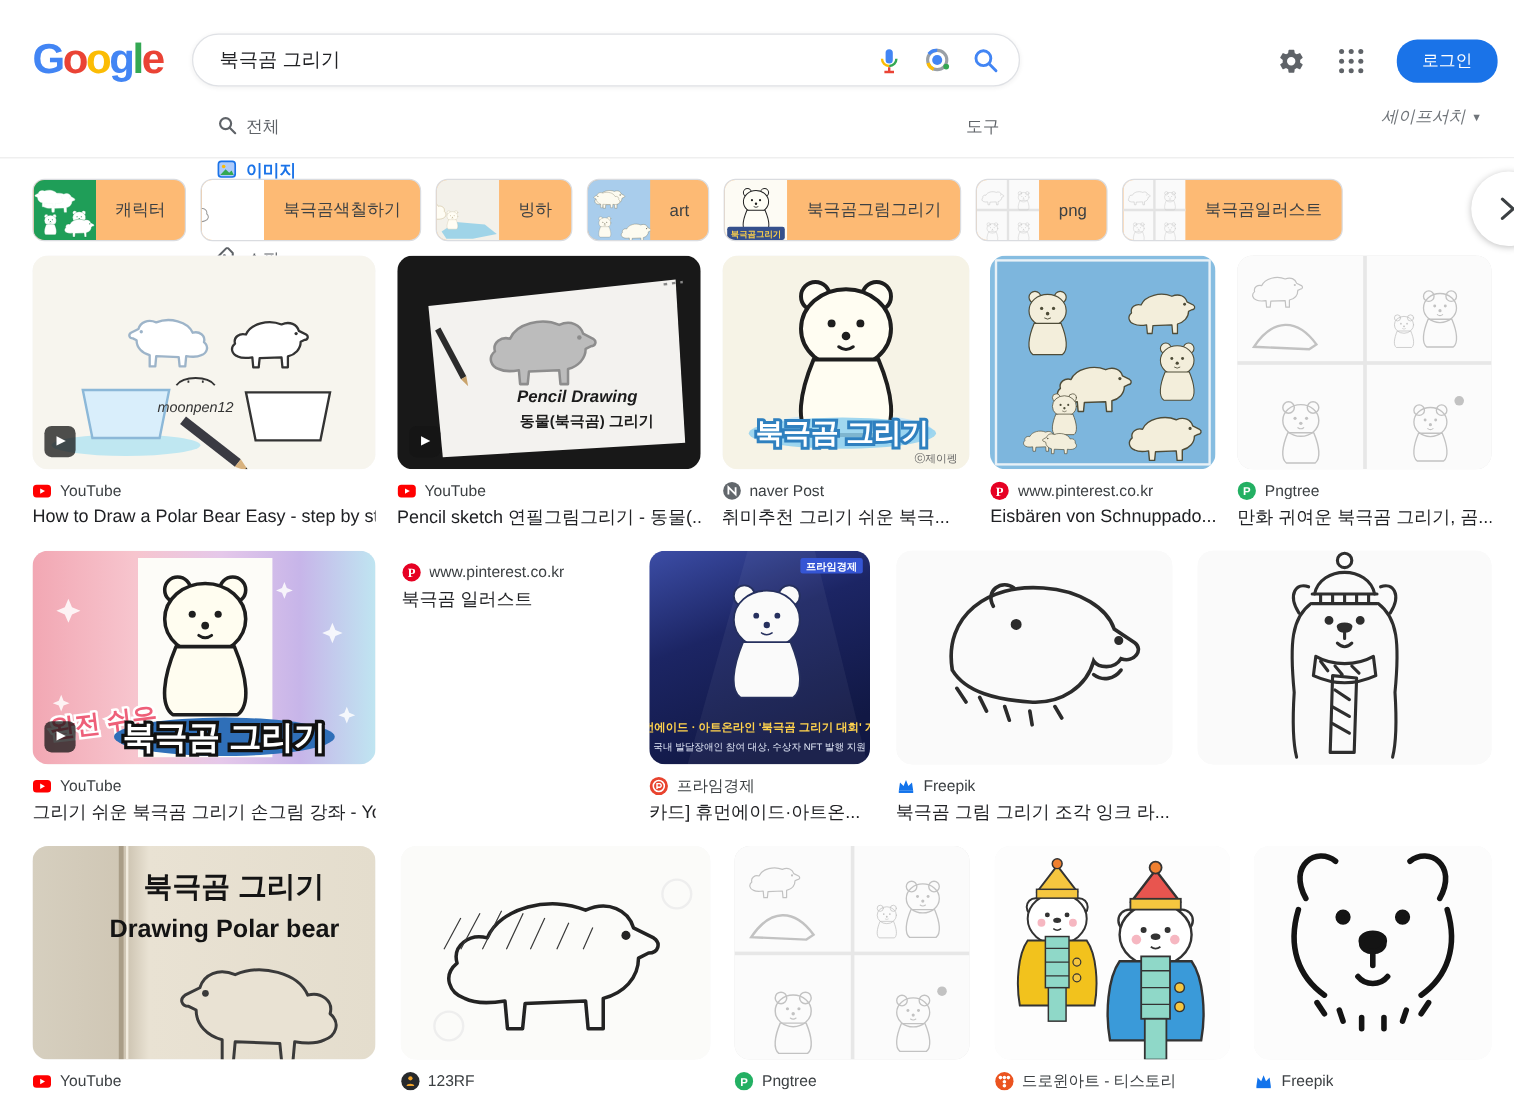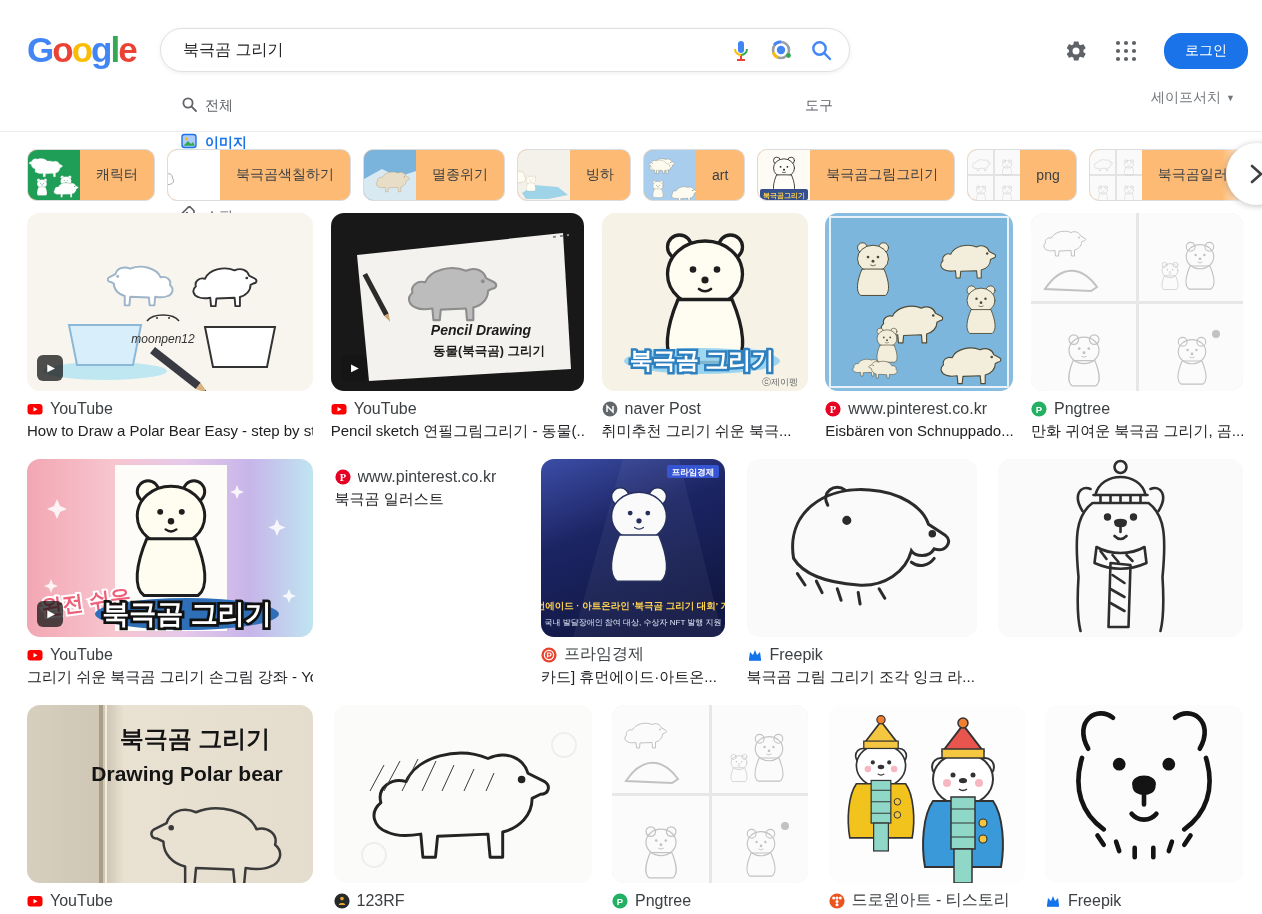--- a/index.html
+++ b/index.html
@@ -17,21 +17,21 @@
   .hdr-right { position:absolute; right:14px; top:33px; display:flex; align-items:center; }
   .hd-ic { width:24px; height:24px; margin-right:26px; cursor:pointer; }
   .login-btn { width:84px; height:36px; background:#1a73e8; color:#fff; font-size:14px; border:none; border-radius:17px; cursor:pointer; font-family:inherit; }
 
   
   .navrow { position:relative; height:37px; border-bottom:1px solid #ebebeb; }
   .tabs { position:absolute; left:180px; top:0; display:flex;flex-direction:column; }
   .tab { display:flex; align-items:center; gap:7px; margin-right:30px; padding-bottom:13px; font-size:14px; color:#5f6368; cursor:pointer; border-bottom:3px solid transparent; }
   .tab.active { color:#1a73e8; border-bottom-color:#1a73e8; font-weight:bold; }
   .tools { position:absolute; left:805px; top:2px; font-size:14px; color:#5f6368; cursor:pointer; }
-  .safesearch { position:absolute; right:27px; top:-6px; font-size:14px; color:#70757a; cursor:pointer; display:flex; align-items:center; gap:5px; }
+  .safesearch { position:absolute; right:27px; top:-6px; font-size:14px; color:#70757a; cursor:pointer; display:flex; align-items:center; gap:5px;font-style:italic; }
   .caret { font-size:9px; color:#70757a; }
 
   
   .chipswrap { position:relative; height:75px; }
   .chips { position:absolute; left:27px; top:17px; display:flex; gap:12px; width:1300px; }
   .chip { flex:none; display:flex; align-items:center; height:52px; border:1px solid #dadce0; border-radius:10px; background:#fdba74; overflow:hidden; cursor:pointer; }
   .chip-thumb { width:52px; height:52px; flex:none; }
   .chip-label { padding:0 16px; font-size:14px; color:#3c4043; white-space:nowrap; }
   .chips-arrow { position:absolute; right:-26px; top:11px; width:62px; height:62px; border-radius:50%; background:#fff; border:none; box-shadow:0 1px 6px rgba(0,0,0,.25); cursor:pointer; z-index:5; }
   .chips-arrow svg { position:absolute; left:13px; top:21px; }
@@ -41,21 +41,21 @@
   .grid { padding:6px 19px 0 27px; }
   .row { display:flex; justify-content:space-between; margin-bottom:18px; }
   .tile { flex:none; }
   .thumb { position:relative; height:178px; border-radius:13px; overflow:hidden; cursor:pointer; background:#f8f8f8; }
   .thumb svg.art { position:absolute; left:0; top:0; }
   .playbtn { position:absolute; left:10px; bottom:10px; width:26px; height:26px; border-radius:6px; background:rgba(20,20,20,.75); display:flex; align-items:center; justify-content:center; z-index:3; }
   .playbtn span { color:#fff; font-size:10px; line-height:1; margin-left:2px; }
   .caption { margin-top:9px; }
   .srcline { display:flex; align-items:center; gap:7px; height:17px; }
   .favicon { width:16px; height:16px; flex:none; display:flex; align-items:center; justify-content:center; }
-  .srctext { font-size:16px; color:#3c4043; white-space:nowrap; overflow:hidden; }
+  .srctext { font-size:13px; color:#3c4043; white-space:nowrap; overflow:hidden; }
   .title { margin-top:5px; font-size:15px; color:#202124; white-space:nowrap; overflow:hidden; cursor:pointer; }
 
   
   .cells { position:absolute; inset:0; display:grid; grid-template-columns:1fr 1fr; grid-template-rows:1fr 1fr; gap:3px; background:#e7e7e7; }
   .cell { background:#fbfbfb; position:relative; }
   .cell svg { position:absolute; left:0; top:0; }
 </style>
 </head>
 <body>
 
@@ -198,31 +198,20 @@
   </div>
         <div class="chip">
     <span class="chip-thumb"><svg class="" width="52" height="52" viewBox="0 0 52 52" xmlns="http://www.w3.org/2000/svg">
               <rect width="52" height="52" fill="#fff"></rect>
               <g transform="translate(8,14) scale(-0.42,0.42)">
                 <path d="M12 50 C6 48 3 41 9 36 C7 29 14 24 21 26 C26 14 46 9 60 15 C69 11 77 15 79 22 L87 26 C90 28 89 32 85 32 L81 34 C81 42 75 48 67 50 L67 62 L61 62 L60 51 L36 52 L35 62 L29 62 L28 51 C22 52 16 52 12 50 Z" fill="none" stroke="#9a9a9a" stroke-width="2" stroke-linejoin="round"></path>
                 <circle cx="76" cy="25" r="1.8" fill="#9a9a9a"></circle>
               </g>
             </svg></span>
     <span class="chip-label">북극곰색칠하기</span>
-  </div>
-        <div class="chip">
-    <span class="chip-thumb"><svg class="" width="52" height="52" viewBox="0 0 52 52" xmlns="http://www.w3.org/2000/svg">
-              <rect width="52" height="52" fill="#7ab3dc"></rect>
-              <path d="M0 30 L18 20 L34 28 L52 22 L52 52 L0 52 Z" fill="#d8e9f2"></path>
-              <g transform="translate(10,18) scale(0.4,0.4)">
-                <path d="M12 50 C6 48 3 41 9 36 C7 29 14 24 21 26 C26 14 46 9 60 15 C69 11 77 15 79 22 L87 26 C90 28 89 32 85 32 L81 34 C81 42 75 48 67 50 L67 62 L61 62 L60 51 L36 52 L35 62 L29 62 L28 51 C22 52 16 52 12 50 Z" fill="#e8ddc6" stroke="#b09a74" stroke-width="1" stroke-linejoin="round"></path>
-                <circle cx="76" cy="25" r="1.8" fill="#b09a74"></circle>
-              </g>
-            </svg></span>
-    <span class="chip-label">멸종위기</span>
   </div>
         <div class="chip">
     <span class="chip-thumb"><svg class="" width="52" height="52" viewBox="0 0 52 52" xmlns="http://www.w3.org/2000/svg">
               <rect width="52" height="52" fill="#f3f1ea"></rect>
               <path d="M4 44 L16 36 L40 38 L50 46 L30 50 L8 50 Z" fill="#9fd4e8"></path>
               <g transform="translate(10,12) scale(-0.42,0.42)">
                 <path d="M12 50 C6 48 3 41 9 36 C7 29 14 24 21 26 C26 14 46 9 60 15 C69 11 77 15 79 22 L87 26 C90 28 89 32 85 32 L81 34 C81 42 75 48 67 50 L67 62 L61 62 L60 51 L36 52 L35 62 L29 62 L28 51 C22 52 16 52 12 50 Z" fill="#fffdf4" stroke="#c9b98f" stroke-width="1" stroke-linejoin="round"></path>
                 <circle cx="76" cy="25" r="1.8" fill="#c9b98f"></circle>
               </g>
               <g transform="translate(13,36) scale(0.18)" stroke-linejoin="round" stroke-linecap="round">

